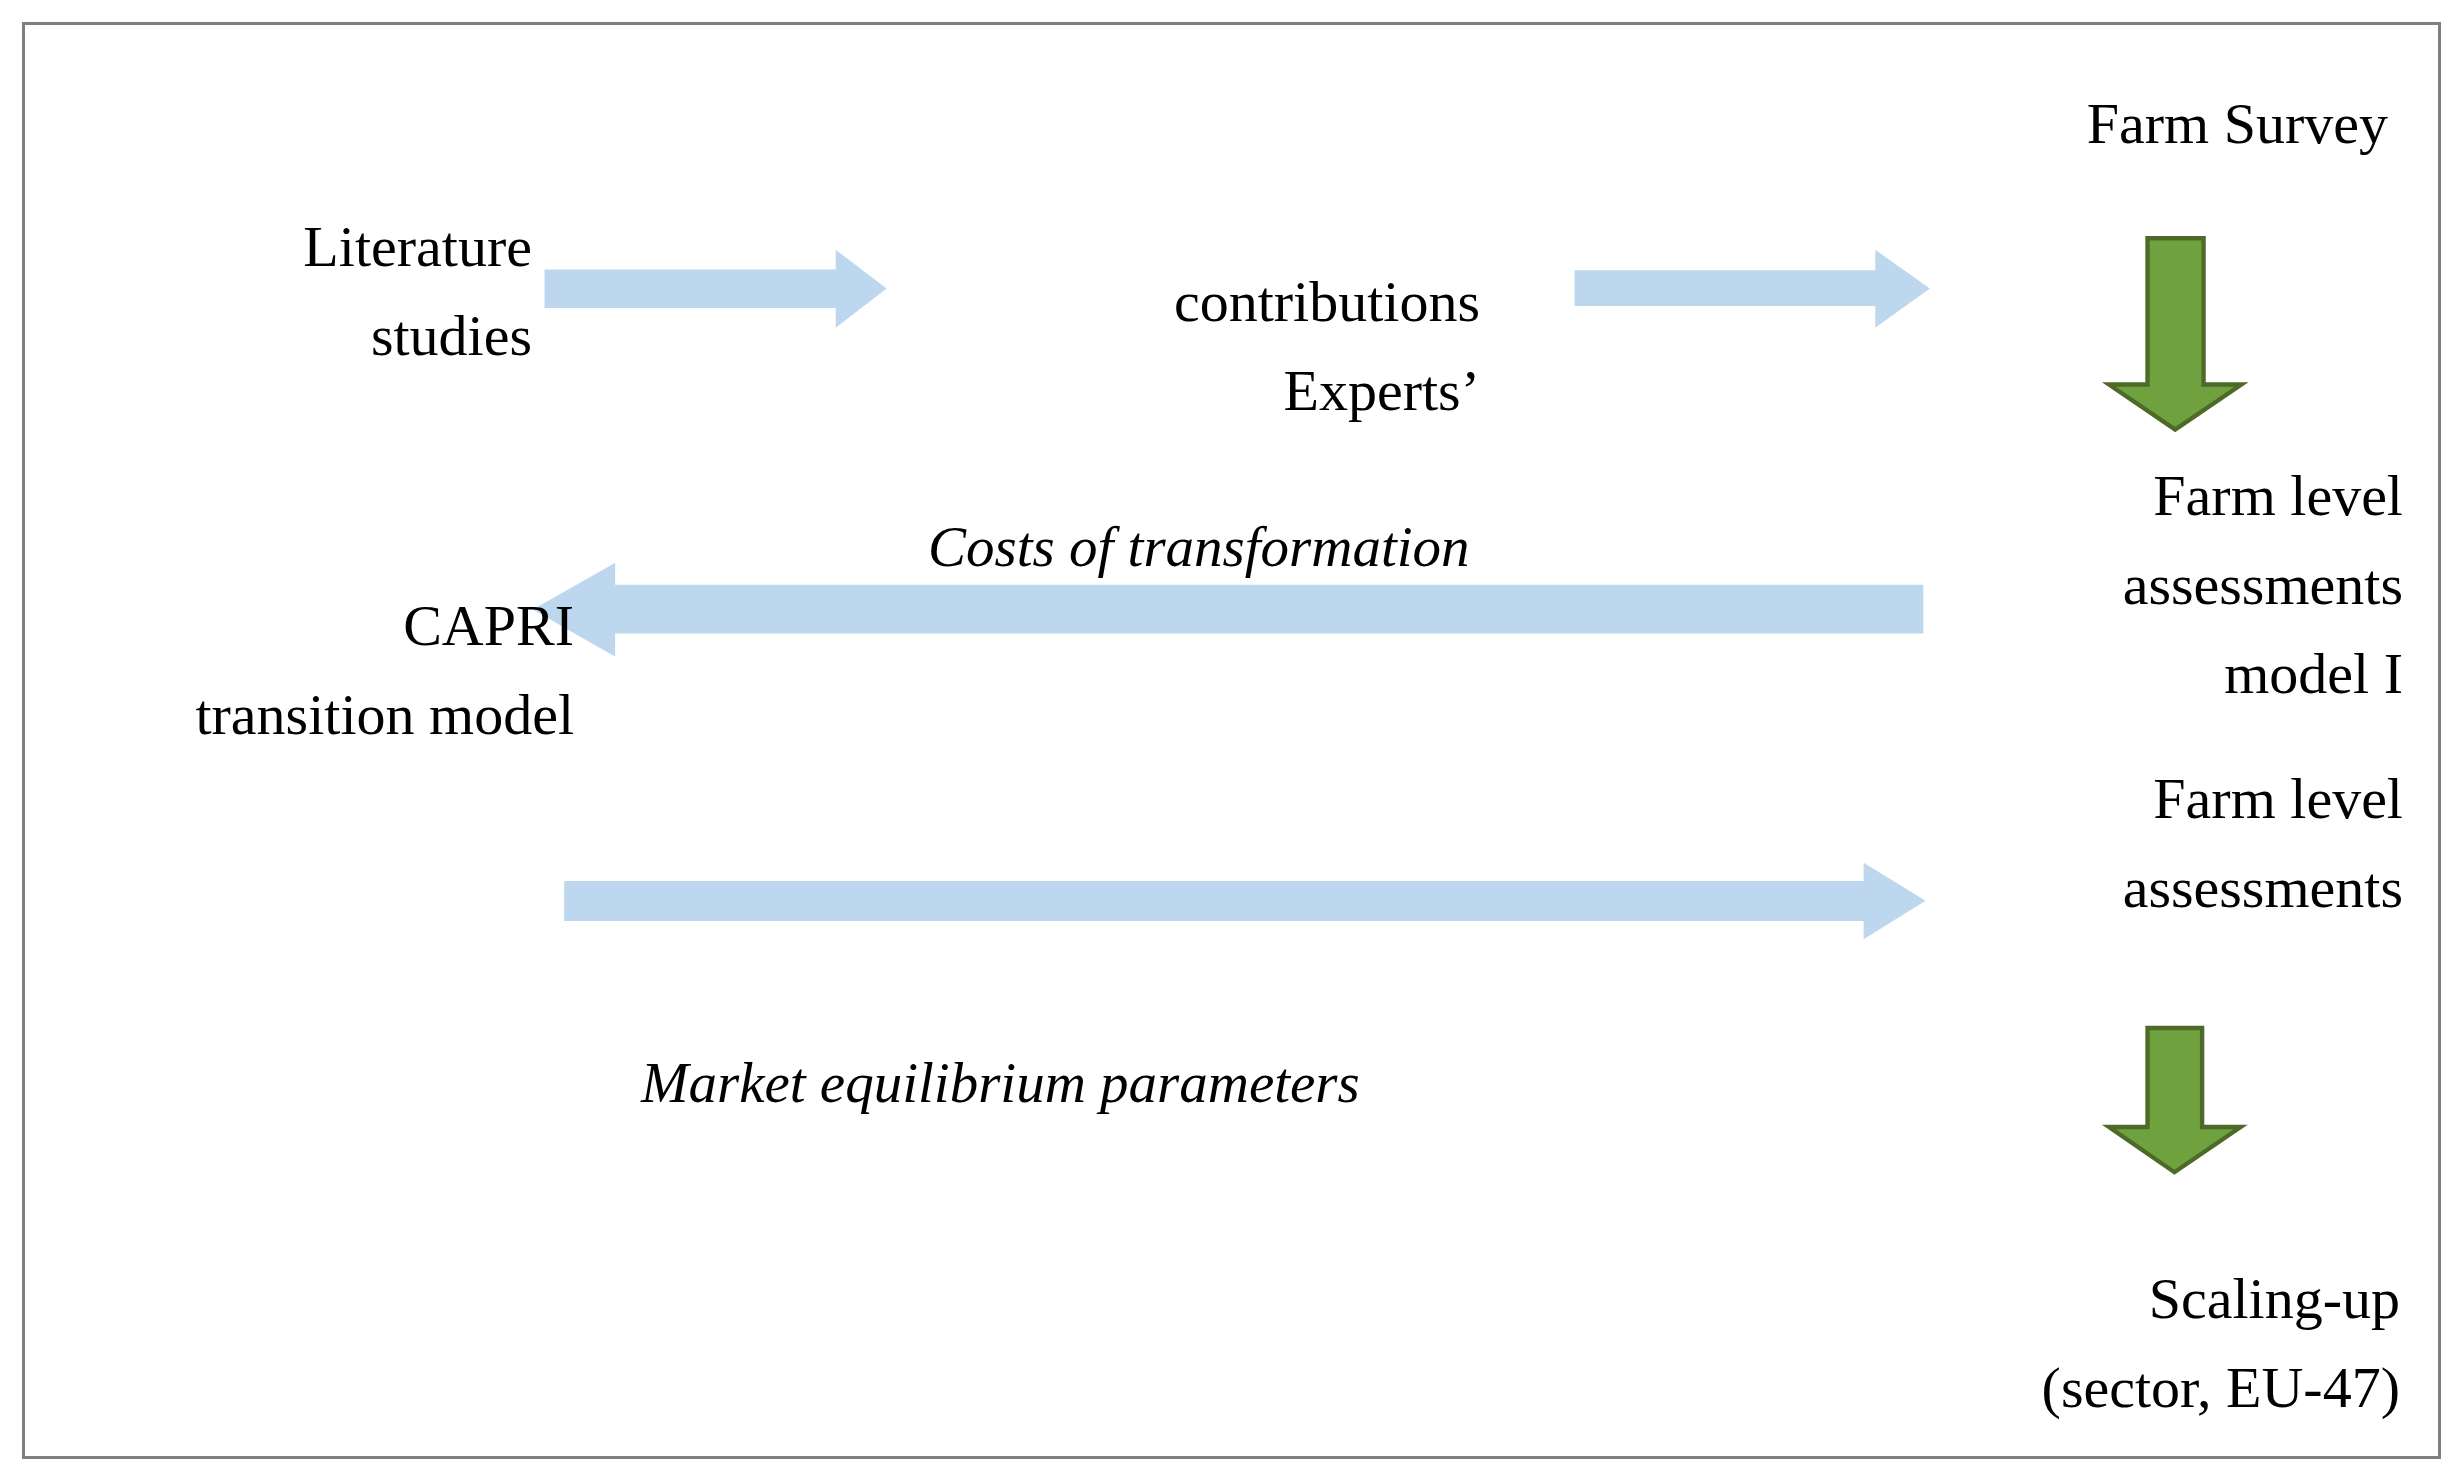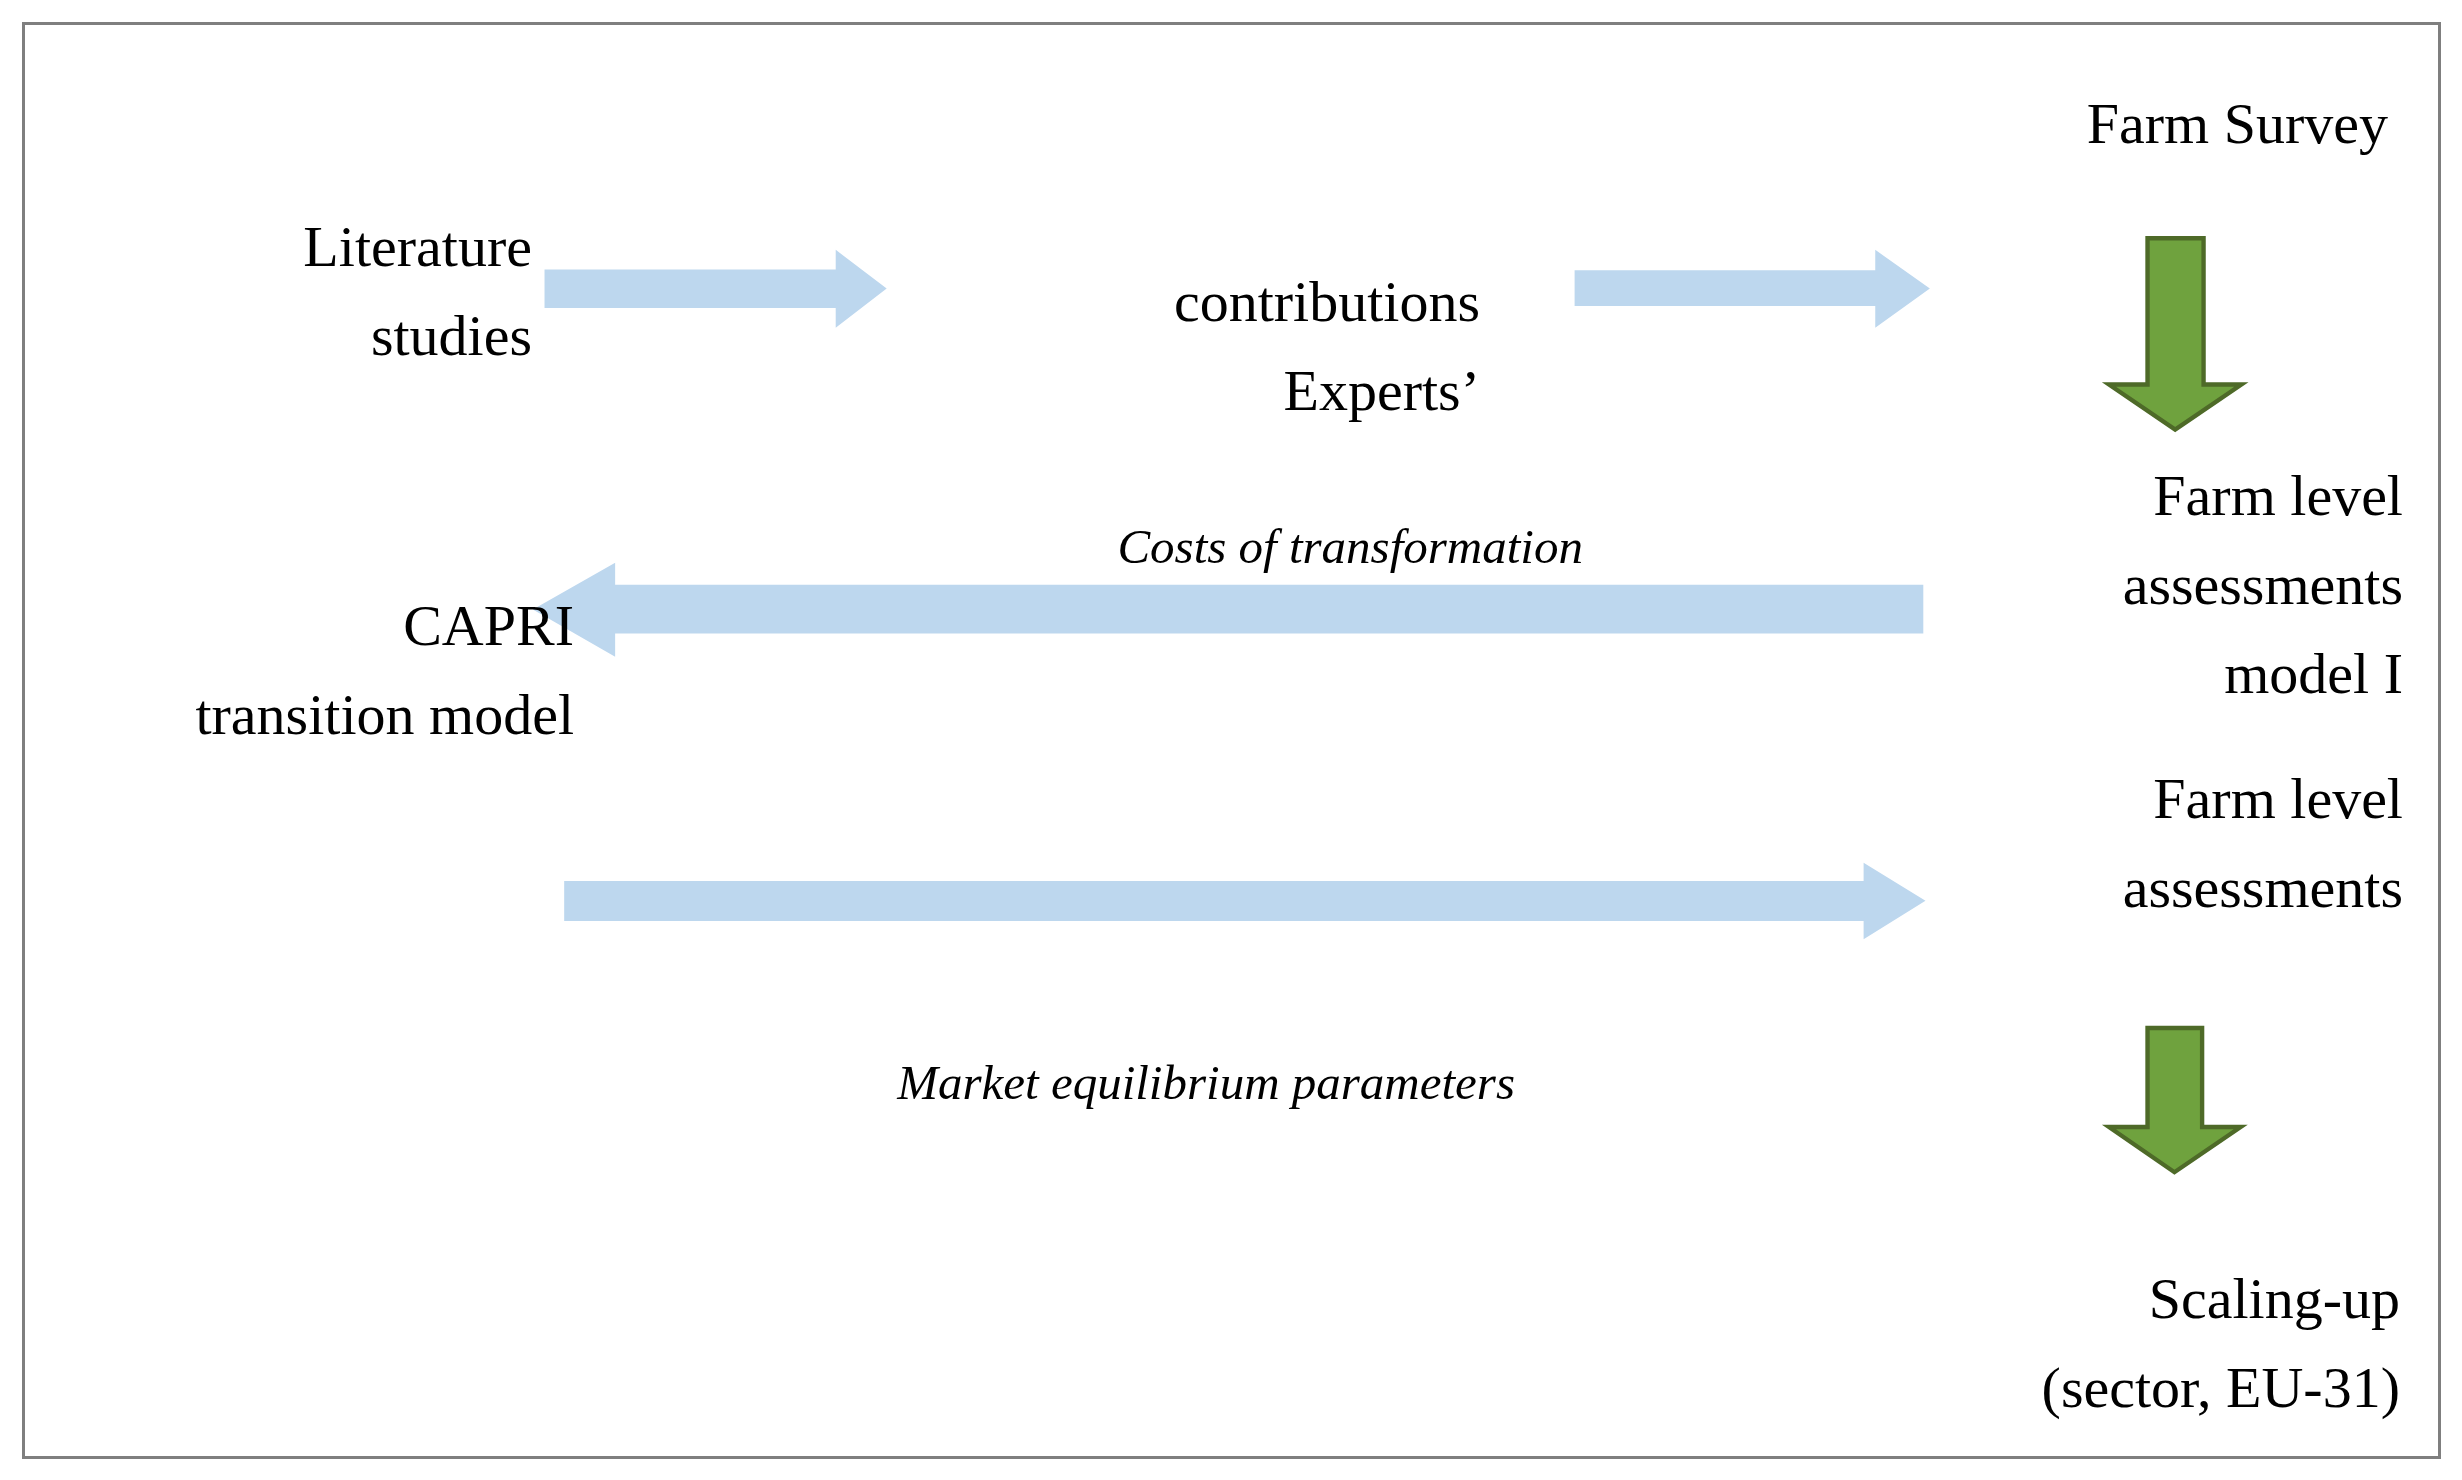--- a/index.html
+++ b/index.html
@@ -27,23 +27,23 @@
   }
   .node {
     position: absolute;
     text-align: right;
     font-size: 58px;
     line-height: 89px;
     white-space: nowrap;
   }
   .flow-label {
     position: absolute;
-    text-align: right;
+    text-align: left;
     font-style: italic;
-    font-size: 49px;
+    font-size: 57px;
     line-height: 89px;
     white-space: nowrap;
   }
   
   .pos-literature   { left: 95px;  top: 202px;  width: 437px;  }
   .pos-experts      { left: 970px; top: 257px;  width: 510px;  }
   .pos-farm-survey  { left: 1951px; top: 79px;  width: 437px;  }
   .pos-stage1       { left: 1937px; top: 451px;  width: 466px;  }
   .pos-capri        { left: 50px;   top: 581px;  width: 524px;  }
   .pos-stage2       { left: 1937px; top: 754px; width: 466px;  }
@@ -92,21 +92,21 @@
     <div>transition model</div>
   </div>
 
   <div class="node pos-stage2">
     <div>Farm level</div>
     <div>assessments</div>
   </div>
 
   <div class="node pos-scaling">
     <div>Scaling-up</div>
-    <div>(sector, EU-31)</div>
+    <div>(sector, EU-47)</div>
   </div>
 
   <div class="flow-label pos-costs-label">Costs of transformation</div>
 
   <div class="flow-label pos-market-label">Market equilibrium parameters</div>
 
 </div>
 
 
 </body></html>

